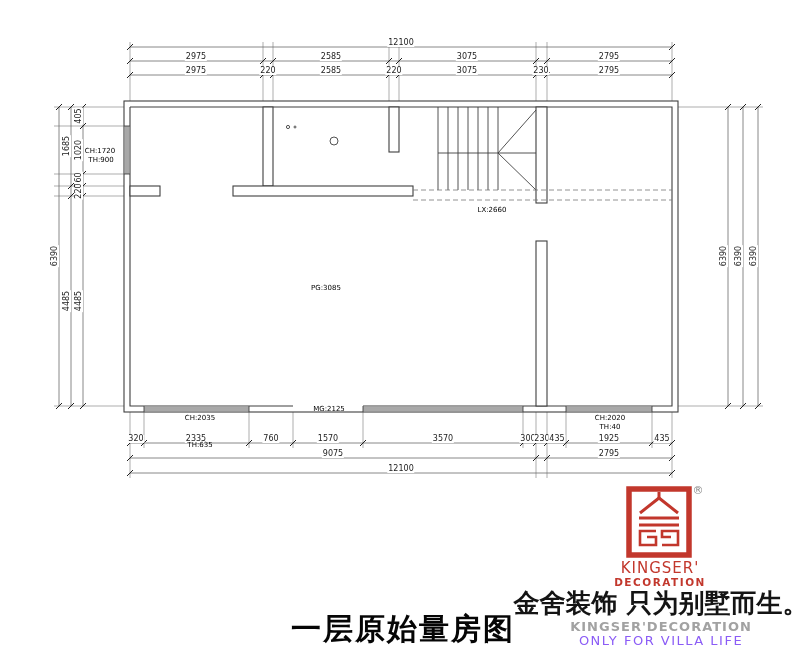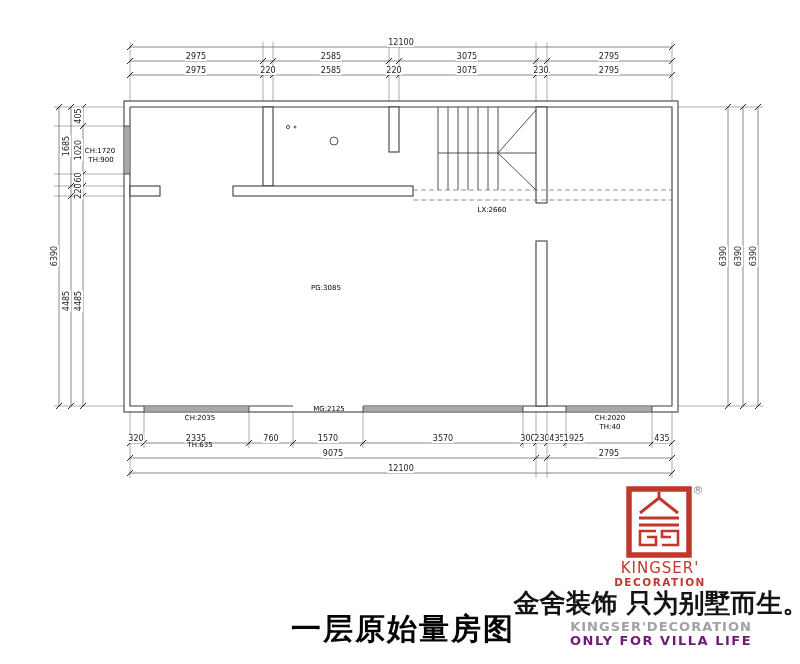--- a/index.html
+++ b/index.html
@@ -12,21 +12,21 @@
   .lbl.dim.v{transform:translate(-50%,-50%) rotate(-90deg);}
   .lbl.plan{font-size:7px;font-weight:normal;color:#000;background:transparent;}
   .foot{position:absolute;transform:translate(-50%,-50%);white-space:nowrap;line-height:1;}
   .main-title{left:403px;top:629px;font-family:"DejaVu Serif",serif;font-weight:bold;
               font-size:30px;color:#050505;letter-spacing:2px;}
   .brand-red1{left:660px;top:568px;color:#c2372c;font-weight:normal;font-size:15px;letter-spacing:1px;}
   .brand-red2{left:660px;top:582px;color:#c2372c;font-weight:bold;font-size:10.5px;letter-spacing:1.5px;}
   .slogan{left:661px;top:603px;font-family:"DejaVu Serif",serif;font-weight:bold;
           font-size:26px;color:#141414;}
   .sub1{left:661px;top:626px;color:#a2a2a2;font-weight:bold;font-size:13px;letter-spacing:1px;}
-  .sub2{left:661px;top:640px;color:#701a75;font-weight:bold;font-size:13px;letter-spacing:1.5px;}
+  .sub2{left:661px;top:640px;color:#8b5cf6;font-weight:normal;font-size:13px;letter-spacing:1.5px;}
   .reg{left:698px;top:490px;color:#8b8b8b;font-size:11px;}
 </style>
 </head>
 <body>
 
 <div class="page">
 
   <svg width="800" height="664" viewBox="0 0 800 664">
 
     <g stroke="#8a8a8a" stroke-width="0.7">
@@ -111,21 +111,21 @@
       <div class="lbl dim" style="left: 541px; top: 71px;">230</div>
       <div class="lbl dim" style="left: 609px; top: 71px;">2795</div>
       <div class="lbl dim" style="left: 136px; top: 439px;">320</div>
       <div class="lbl dim" style="left: 196px; top: 439px;">2335</div>
       <div class="lbl dim" style="left: 271px; top: 439px;">760</div>
       <div class="lbl dim" style="left: 328px; top: 439px;">1570</div>
       <div class="lbl dim" style="left: 443px; top: 439px;">3570</div>
       <div class="lbl dim" style="left: 528px; top: 439px;">300</div>
       <div class="lbl dim" style="left: 542px; top: 439px;">230</div>
       <div class="lbl dim" style="left: 557px; top: 439px;">435</div>
-      <div class="lbl dim" style="left: 574px; top: 439px;">1925</div>
+      <div class="lbl dim" style="left: 609px; top: 439px;">1925</div>
       <div class="lbl dim" style="left: 662px; top: 439px;">435</div>
       <div class="lbl dim" style="left: 333px; top: 454px;">9075</div>
       <div class="lbl dim" style="left: 609px; top: 454px;">2795</div>
       <div class="lbl dim" style="left: 401px; top: 469px;">12100</div>
       <div class="lbl dim v" style="left: 79px; top: 116px;">405</div>
       <div class="lbl dim v" style="left: 79px; top: 150px;">1020</div>
       <div class="lbl dim v" style="left: 79px; top: 180px;">260</div>
       <div class="lbl dim v" style="left: 79px; top: 191px;">220</div>
       <div class="lbl dim v" style="left: 79px; top: 301px;">4485</div>
       <div class="lbl dim v" style="left: 67px; top: 146px;">1685</div>

